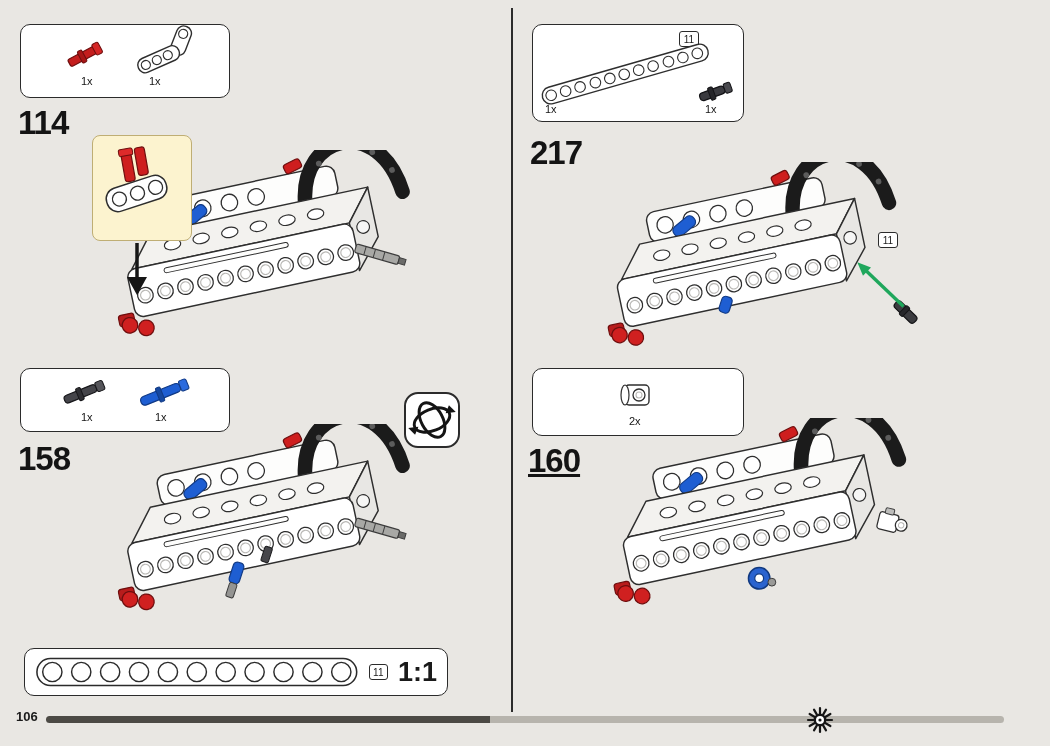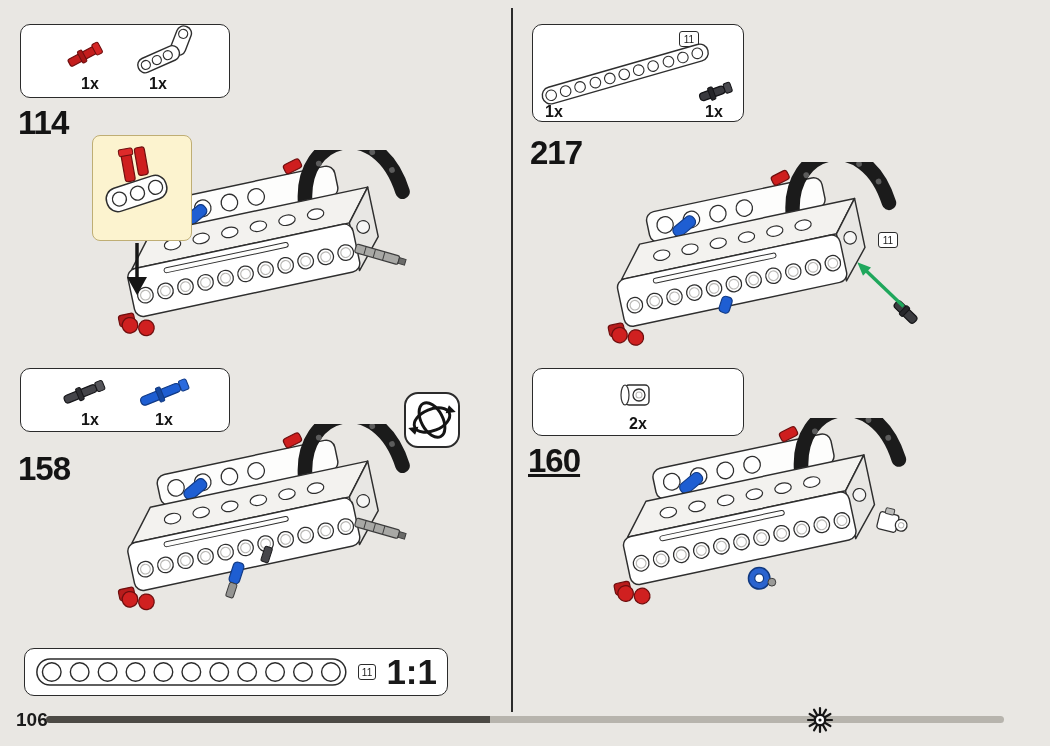--- a/index.html
+++ b/index.html
@@ -1,26 +1,26 @@
 <!DOCTYPE html>
 <html><head>
 <meta charset="utf-8">
 <style>
   html,body{margin:0;padding:0;}
   body{width:1050px;height:746px;background:#e9e7e3;font-family:"Liberation Sans",sans-serif;color:#1a1a1a;position:relative;overflow:hidden;}
   .abs{position:absolute;}
   .box{background:#fff;border:1.6px solid #2b2b2b;border-radius:10px;box-sizing:border-box;}
   .stepnum{font-size:33px;font-weight:700;letter-spacing:-1px;color:#141414;}
-  .qty{font-size:16px;font-weight:700;color:#141414;}
+  .qty{font-size:11px;font-weight:400;color:#141414;}
   .badge{background:#fff;border:1.3px solid #2b2b2b;border-radius:3px;width:20px;height:16px;font-size:10px;display:flex;align-items:center;justify-content:center;box-sizing:border-box;}
   .callout{background:#fcf3cf;border:1.6px solid #bfae74;border-radius:8px;box-sizing:border-box;}
   .scalebox{display:flex;align-items:center;gap:10px;padding:0 10px;}
-  .scale-label{font-size:35px;font-weight:700;}
+  .scale-label{font-size:27px;font-weight:700;}
   .divider{background:#2b2b2b;}
-  .pagenum{font-size:19px;font-weight:700;text-align:center;}
+  .pagenum{font-size:13px;font-weight:700;text-align:center;}
   .bar-dark{background:#4c4a45;border-radius:4px 0 0 4px;}
   .bar-light{background:#b7b4ad;border-radius:0 4px 4px 0;}
 </style>
 </head>
 <body>
 
 <svg width="0" height="0" class="abs" aria-hidden="true">
   <defs>
     <g id="chassis-sym">
       <g transform="rotate(-12 160 110)" stroke-linejoin="round">
@@ -164,21 +164,21 @@
   <svg class="abs" style="left:112px;top:6px;" width="64" height="34" viewBox="0 0 64 34">
     <g transform="rotate(-22 32 17)">
       <rect x="6" y="13" width="42" height="9" rx="4" fill="#1e5ed2" stroke="#113a85" stroke-width="1.2"></rect>
       <rect x="24" y="10" width="5" height="15" rx="1.5" fill="#16489f" stroke="#113a85" stroke-width="1"></rect>
       <rect x="48" y="12" width="8" height="11" rx="2" fill="#2a6ade" stroke="#113a85" stroke-width="1"></rect>
     </g>
   </svg>
   <div class="abs qty" style="left:134px;top:42px;">1x</div>
 </div>
 
-<div class="abs stepnum" style="left:18px;top:450px;">158</div>
+<div class="abs stepnum" style="left:18px;top:440px;">158</div>
 
 <div class="abs box" style="left:404px;top:392px;width:56px;height:56px;border-radius:14px;border-width:2.4px;">
   <svg width="52" height="52" viewBox="0 0 46 46">
     <ellipse cx="23" cy="23" rx="16.5" ry="9.5" transform="rotate(-22 23 23)" fill="none" stroke="#141414" stroke-width="2.6"></ellipse>
     <ellipse cx="23" cy="23" rx="16.5" ry="9.5" transform="rotate(62 23 23)" fill="none" stroke="#141414" stroke-width="2.6"></ellipse>
     <polygon points="38,10 44,16 35,17" fill="#141414"></polygon>
     <polygon points="8,36 2,30 11,29" fill="#141414"></polygon>
   </svg>
 </div>
 

